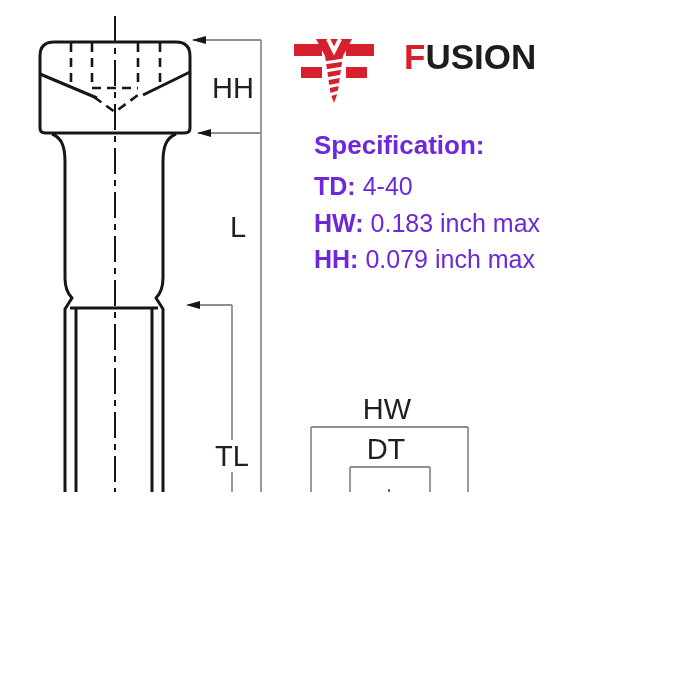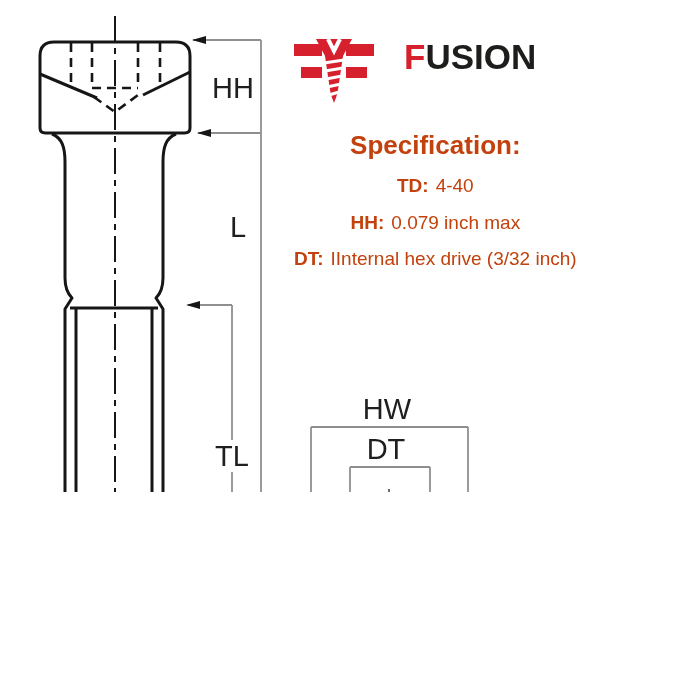--- a/index.html
+++ b/index.html
@@ -1,27 +1,27 @@
 <!DOCTYPE html>
 <html><head>
 <meta charset="utf-8">
 <style>
   html,body{margin:0;padding:0;background:#ffffff;}
   #canvas{position:relative;width:700px;height:492px;background:#ffffff;overflow:hidden;
-          font-family:"Liberation Sans", sans-serif;text-align:center;}
+          font-family:"Liberation Sans", sans-serif;}
   #drawing{position:absolute;left:0;top:0;}
   .dim-label{font-family:"Liberation Sans", sans-serif;font-size:29px;fill:#1f1f1f;}
   
   #brand-text{position:absolute;left:404px;top:41px;font-weight:700;font-size:35px;
               line-height:31px;letter-spacing:0px;color:#1d1d1b;white-space:nowrap;}
   #brand-text .accent{color:#d7202e;}
   
-  #spec{position:absolute;left:294px;top:130px;color:#c2410c;white-space:nowrap;}
+  #spec{position:absolute;left:314px;top:130px;color:#6d28d9;white-space:nowrap;}
   #spec h2{margin:0 0 7px 0;font-size:26px;font-weight:700;}
-  .spec-row{font-size:19px;line-height:36.7px;font-weight:400;}
+  .spec-row{font-size:25px;line-height:36.7px;font-weight:400;}
   .spec-row b{font-weight:700;margin-right:7px;}
 </style>
 </head>
 <body>
 
 <div id="canvas">
 
   <svg id="drawing" width="700" height="700" viewBox="0 0 700 700">
 
     <g stroke="#8f8f8f" stroke-width="1.8" fill="none">
@@ -129,17 +129,17 @@
     </g>
   </svg>
 
   <div id="brand-text">
     <div><span class="accent">F</span><span>USION</span></div>
   </div>
 
   <div id="spec">
     <h2>Specification:</h2>
     <div class="spec-row"><b>TD:</b><span>4-40</span></div>
+    <div class="spec-row"><b>HW:</b><span>0.183 inch max</span></div>
     <div class="spec-row"><b>HH:</b><span>0.079 inch max</span></div>
-    <div class="spec-row"><b>DT:</b><span>IInternal hex drive (3/32 inch)</span></div>
   </div>
 
 </div>
 
 </body></html>

